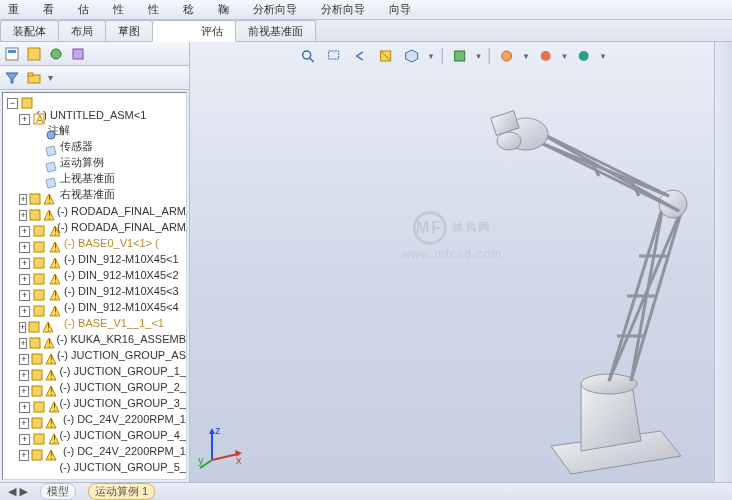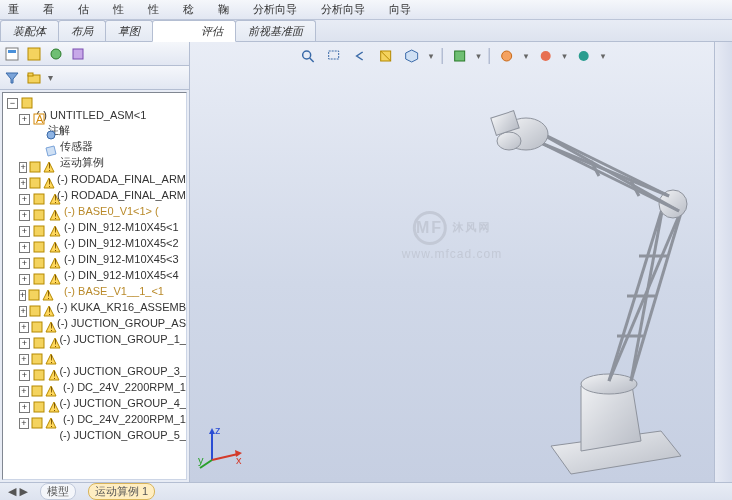--- a/index.html
+++ b/index.html
@@ -2,21 +2,21 @@
 <html><head>
 <meta charset="utf-8">
 <style>
 * { margin: 0; padding: 0; box-sizing: border-box; font-family: "Microsoft YaHei", SimSun, Arial, sans-serif; font-size: 11px; }
 html, body { width: 732px; height: 500px; overflow: hidden; background: #e8ecf5; }
 .app { display: flex; flex-direction: column; width: 100%; height: 100%; }
 
 .menubar { display: flex; height: 20px; background: linear-gradient(#f5f7fb,#e2e7f2); border-bottom: 1px solid #bcc5d8; align-items: center; padding: 0 4px; gap: 16px; color: #333; }
 .menubar span { padding: 2px 4px; cursor: default; }
 
-.tabbar { display: flex; height: 22px; background: linear-gradient(#e8ecf5,#dde3ef); border-bottom: 1px solid #b4bed2; align-items: center; font-style: italic; }
+.tabbar { display: flex; height: 22px; background: linear-gradient(#e8ecf5,#dde3ef); border-bottom: 1px solid #b4bed2; align-items: center; }
 .tab { padding: 3px 12px 2px; border: 1px solid #b4bed2; border-bottom: none; background: linear-gradient(#f0f3f9,#e4e9f3); margin-right: -1px; border-radius: 3px 3px 0 0; color: #333; cursor: pointer; font-size: 11px; }
 .tab.active { background: #fff; font-weight: normal; border-bottom: 1px solid #fff; margin-bottom: -1px; z-index: 2; padding-left: 48px; }
 
 .body { flex: 1; display: flex; min-height: 0; }
 
 .sidebar { width: 190px; background: #e8ecf5; border-right: 1px solid #b4bed2; display: flex; flex-direction: column; }
 .side-toolbar { height: 24px; background: linear-gradient(#f5f7fb,#e2e7f2); border-bottom: 1px solid #b4bed2; display: flex; align-items: center; padding: 0 4px; gap: 6px; }
 .side-toolbar .ico { width: 16px; height: 16px; display: inline-flex; align-items: center; justify-content: center; }
 .tree-wrap { flex: 1; overflow: auto; background: #fff; border: 1px inset #ccd5e6; margin: 2px; }
 .tree { padding: 2px 0; }
@@ -148,20 +148,38 @@
           </div>
           <div class="node ind2">
               <span class="spacer"></span>
               <span class="ic">
                 <svg width="12" height="12">
                   <polygon points="1,3 9,1 11,9 3,11" fill="#cfe0f4" stroke="#7aa3d9"></polygon>
                 </svg>
               </span>
               <span class="lbl">运动算例</span>
             </div>
+          <div class="node ind2">
+              <span class="spacer"></span>
+              <span class="ic">
+                <svg width="12" height="12">
+                  <polygon points="1,3 9,1 11,9 3,11" fill="#cfe0f4" stroke="#7aa3d9"></polygon>
+                </svg>
+              </span>
+              <span class="lbl">上视基准面</span>
+            </div>
+          <div class="node ind2">
+              <span class="spacer"></span>
+              <span class="ic">
+                <svg width="12" height="12">
+                  <polygon points="1,3 9,1 11,9 3,11" fill="#cfe0f4" stroke="#7aa3d9"></polygon>
+                </svg>
+              </span>
+              <span class="lbl">右视基准面</span>
+            </div>
 
           <div id="tree-items">
               <div class="node ind1">
                 <span class="exp">+</span>
                 <span class="ic">
                   <svg width="12" height="12">
                     <rect x="1" y="1" width="10" height="10" fill="#f4d35e" stroke="#b58900"></rect>
                   </svg>
                 </span>
                 <span class="ic">
@@ -328,20 +346,21 @@
                   <svg width="12" height="12">
                     <rect x="1" y="1" width="10" height="10" fill="#f4d35e" stroke="#b58900"></rect>
                   </svg>
                 </span>
                 <span class="ic">
                   <svg width="12" height="12">
                     <polygon points="6,1 11,11 1,11" fill="#ffd85e" stroke="#b58900"></polygon>
                     <text x="5" y="10" font-size="8" fill="#7a5200">!</text>
                   </svg>
                 </span>
+                <span class="lbl">(-) JUCTION_GROUP_2_</span>
               </div>
               <div class="node ind1">
                 <span class="exp">+</span>
                 <span class="ic">
                   <svg width="12" height="12">
                     <rect x="1" y="1" width="10" height="10" fill="#f4d35e" stroke="#b58900"></rect>
                   </svg>
                 </span>
                 <span class="ic">
                   <svg width="12" height="12">

